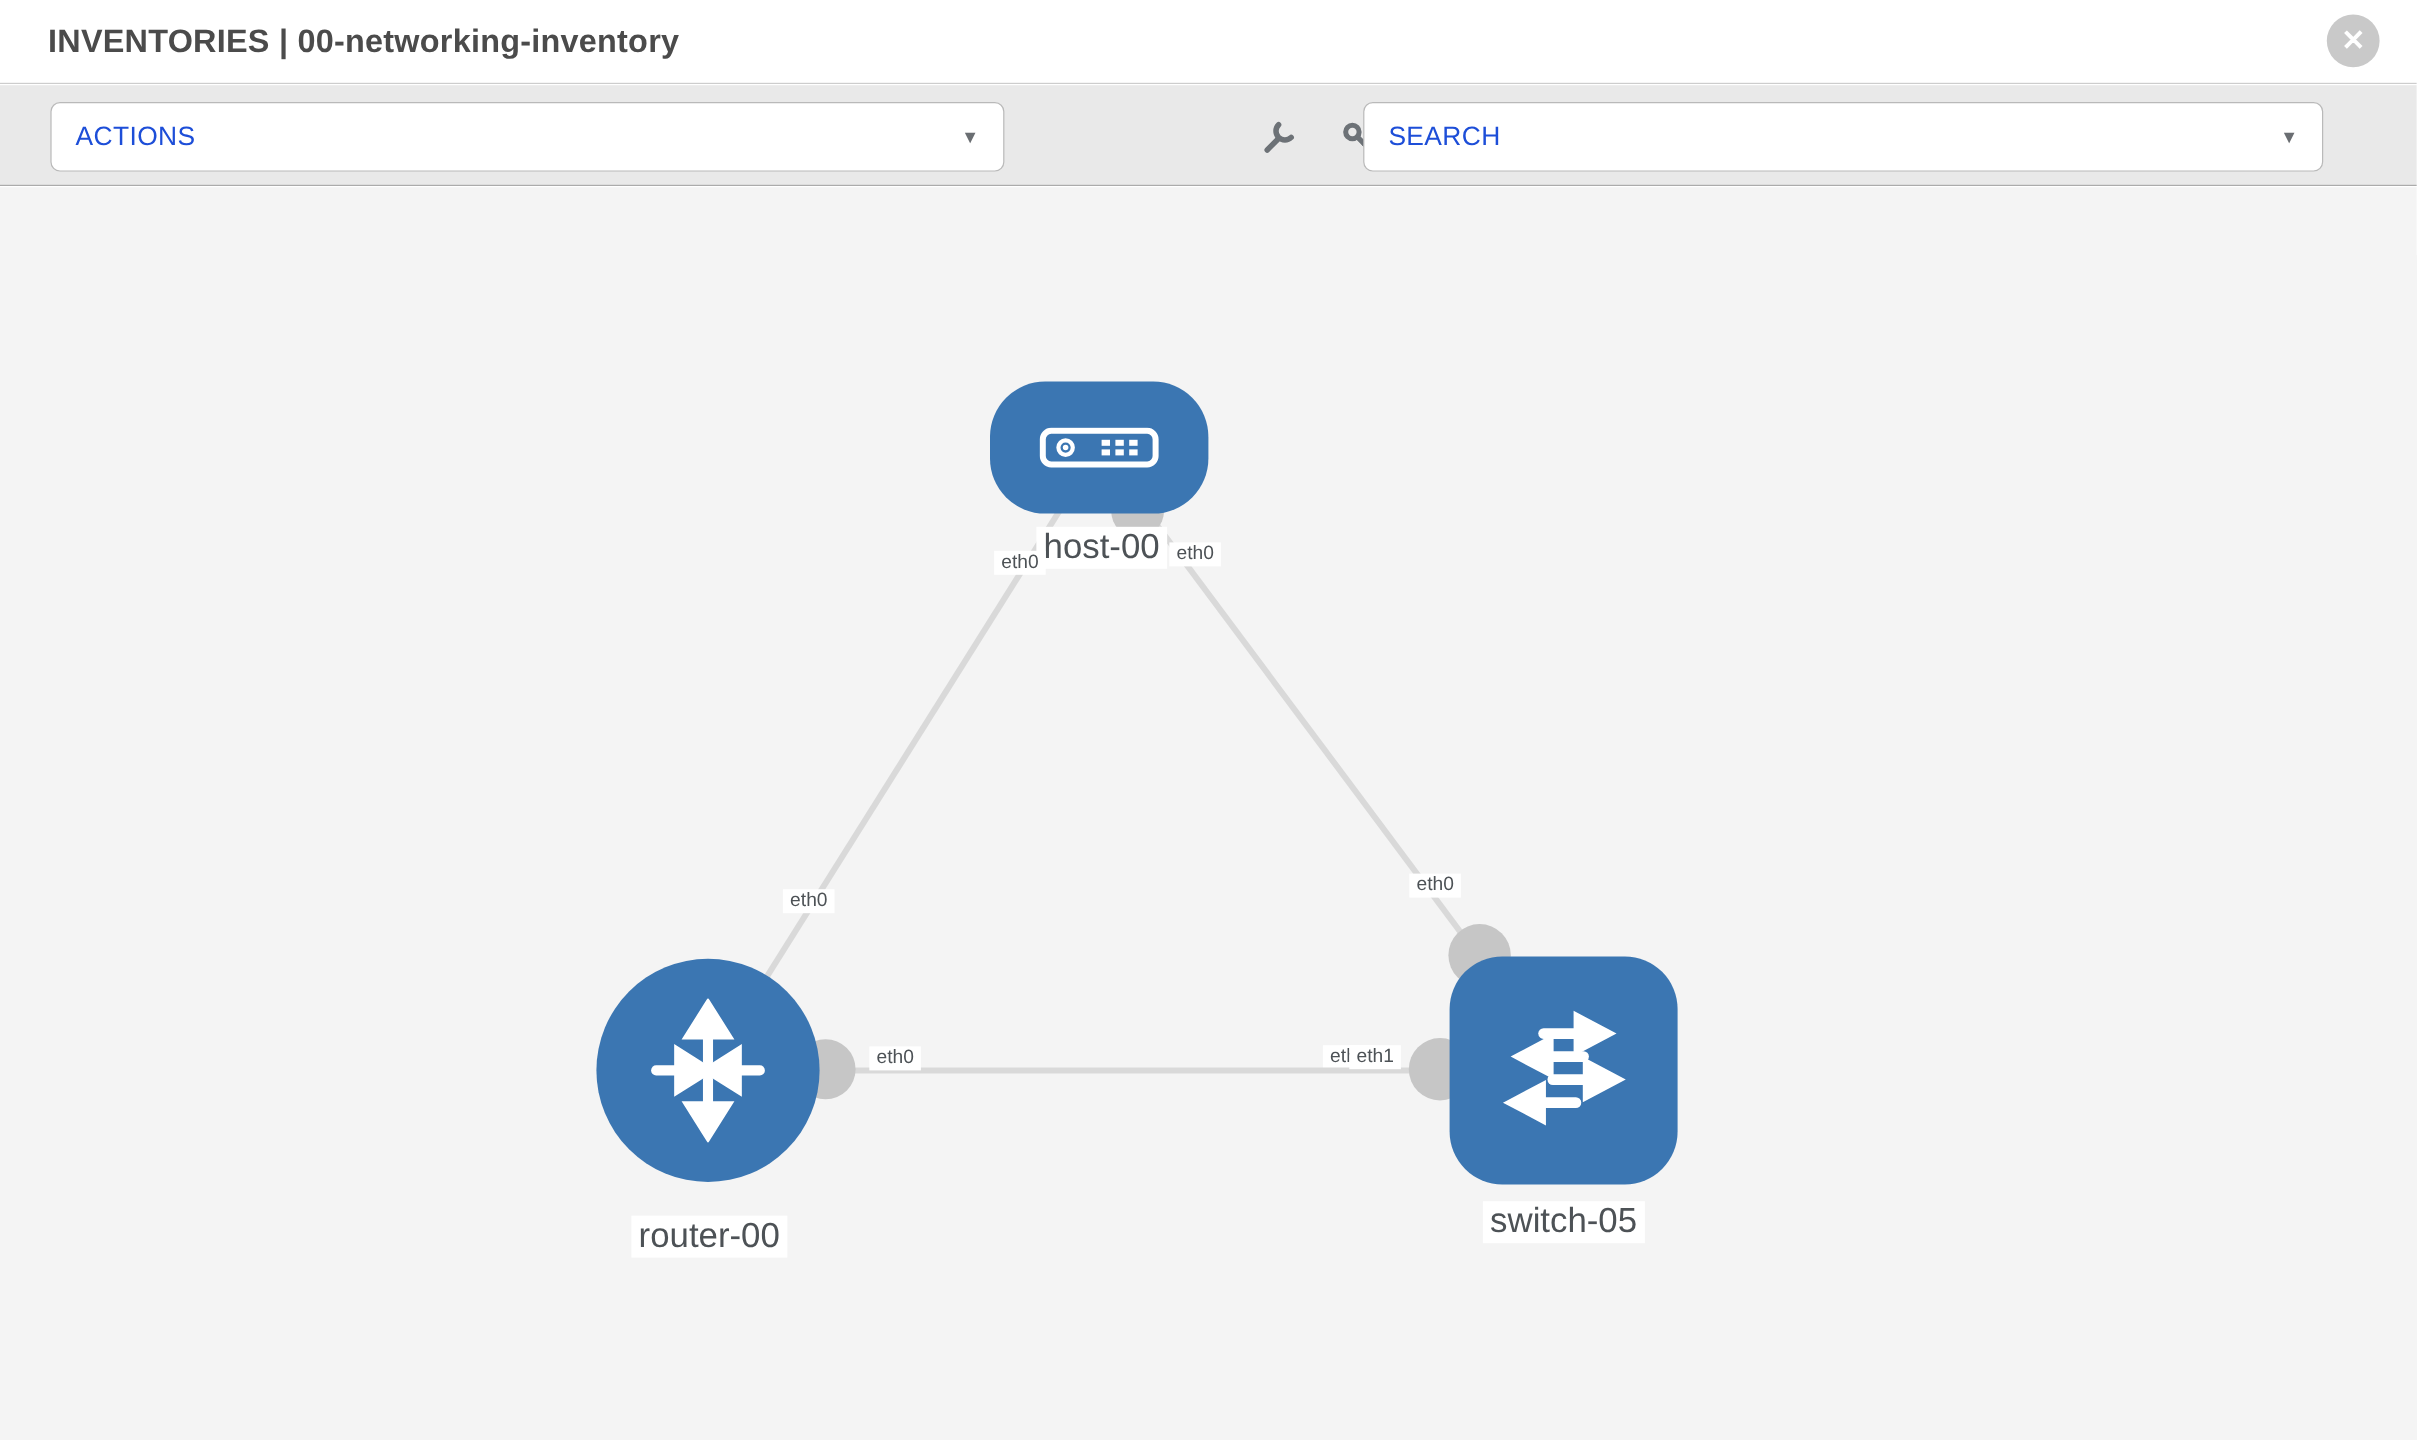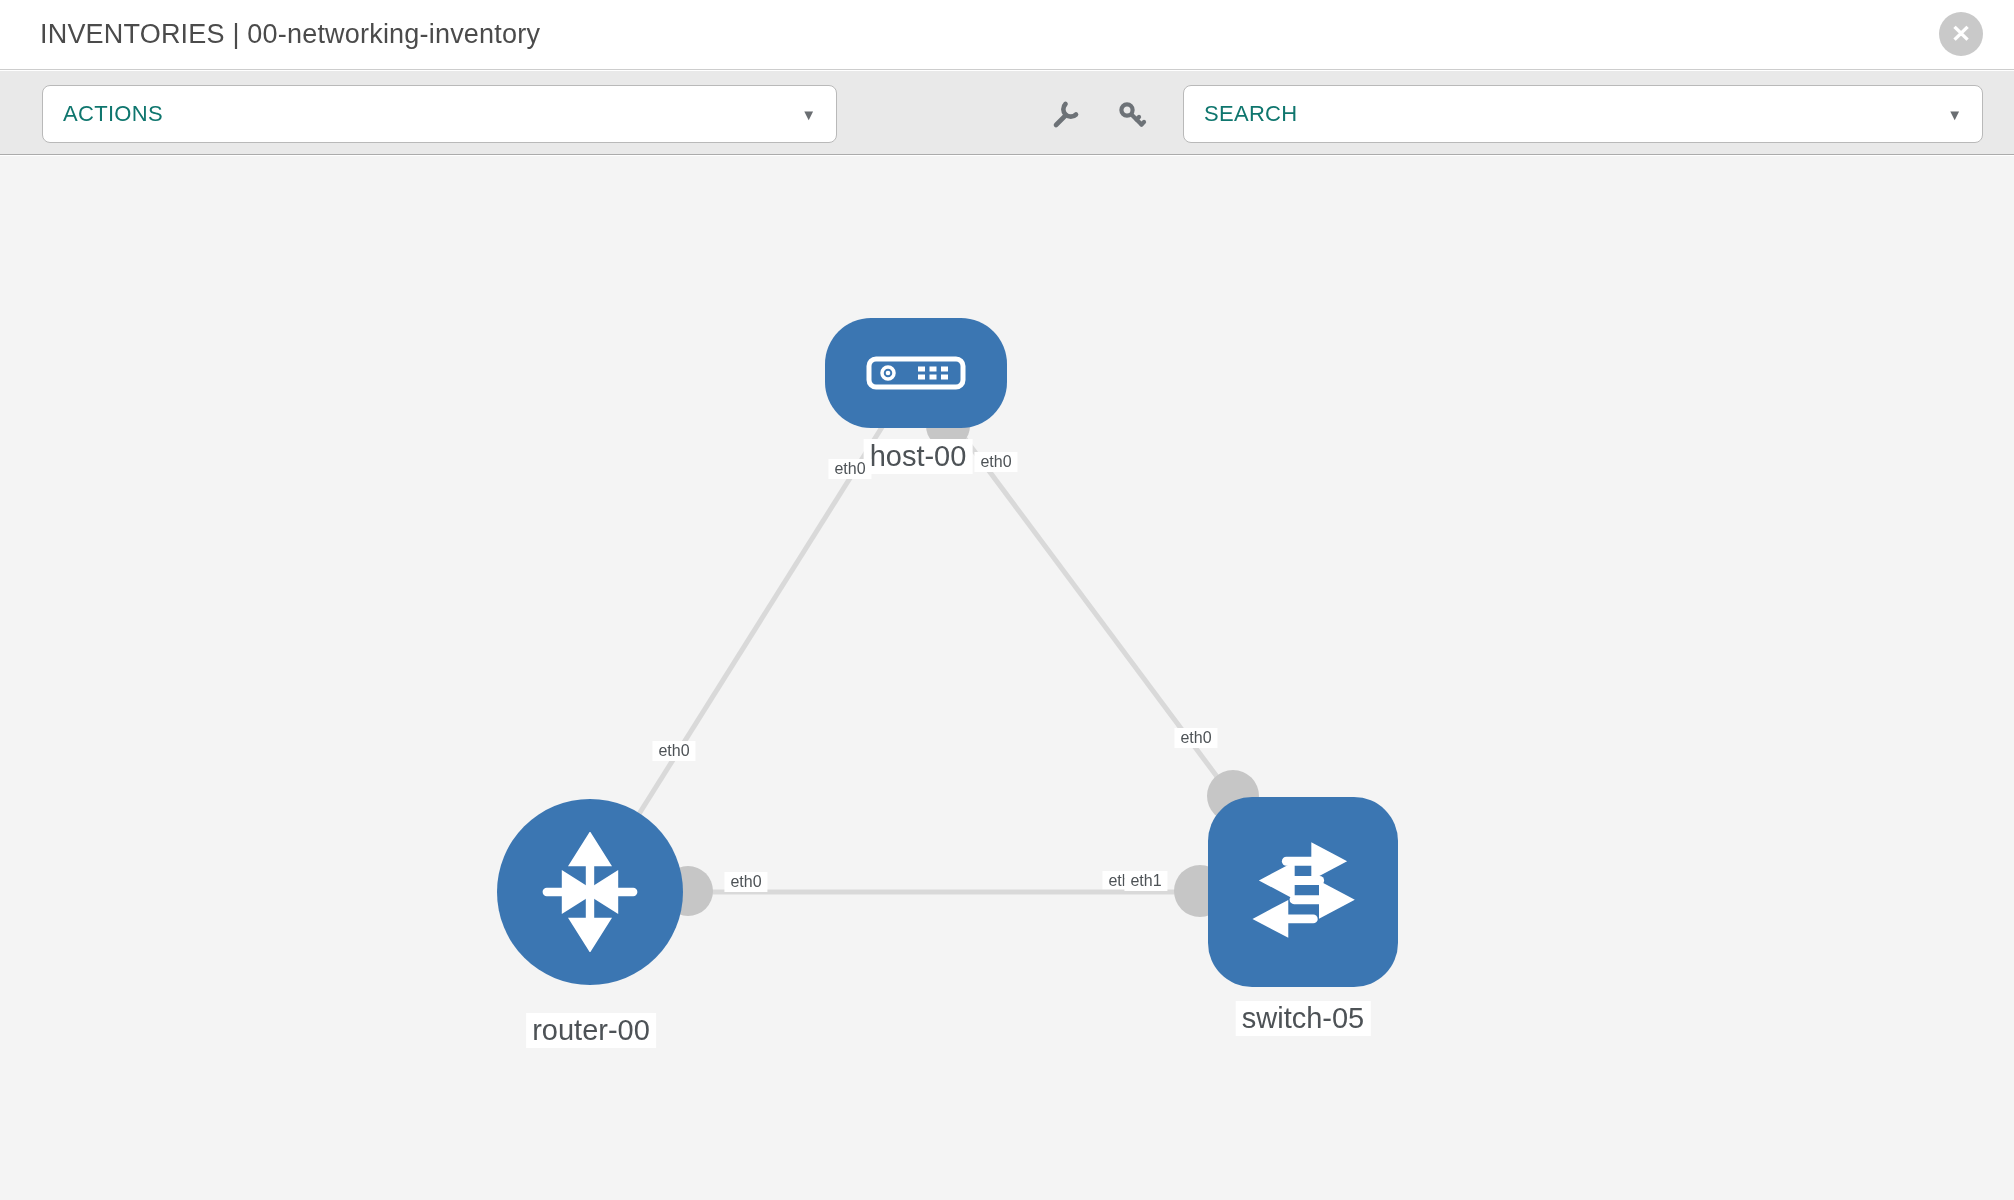--- a/index.html
+++ b/index.html
@@ -3,36 +3,36 @@
 <meta charset="utf-8">
 <style>
   * { margin:0; padding:0; box-sizing:border-box; }
   html,body { width:2014px; height:1200px; overflow:hidden; background:#fff;
     font-family:"Liberation Sans", sans-serif; }
   .app { position:relative; width:2014px; height:1200px; }
 
   
   .header { position:absolute; left:0; top:0; width:2014px; height:70px;
     background:#ffffff; border-bottom:1px solid #cdcdcd; }
-  .page-title { position:absolute; left:40px; top:19px; font-size:27px; font-weight:normal;
+  .page-title { position:absolute; left:40px; top:19px; font-size:27px; font-weight:bold;
     color:#4b4b4b; letter-spacing:.2px; }
   .close-btn { position:absolute; left:1939px; top:12px; width:44px; height:44px;
     border-radius:50%; background:#c9c9c9; color:#ffffff; font-size:24px; font-weight:bold;
     display:flex; align-items:center; justify-content:center; cursor:pointer; }
 
   
   .toolbar { position:absolute; left:0; top:71px; width:2014px; height:84px;
     background:#e9e9e9; border-bottom:1px solid #ababab; }
   .combo { position:absolute; top:14px; height:58px; background:#ffffff;
     border:1px solid #b9b9b9; border-radius:8px; display:flex; align-items:center;
     padding:0 20px; cursor:pointer; }
-  .combo .combo-label { font-size:22px; color:#0f766e; letter-spacing:.3px; flex:1; }
+  .combo .combo-label { font-size:22px; color:#1d4ed8; letter-spacing:.3px; flex:1; }
   .combo .caret { font-size:15px; color:#6a6e72; }
   .actions-combo { left:42px; width:795px; }
-  .search-combo { left:1183px; width:800px; }
+  .search-combo { left:1136px; width:800px; }
   .tool-icon-btn { position:absolute; top:28px; width:32px; height:32px; cursor:pointer; }
   .wrench-btn { left:1049px; } .key-btn { left:1116px; }
 
   
   .canvas { position:absolute; left:0; top:156px; width:2014px; height:1044px;
     background:#f4f4f4; }
   .links-svg { position:absolute; left:0; top:0; z-index:2; }
   .node { position:absolute; z-index:3; background:#3b76b2; display:flex;
     align-items:center; justify-content:center; cursor:pointer; }
   .node-host   { left:825px;  top:162px; width:182px; height:110px; border-radius:46px; }

